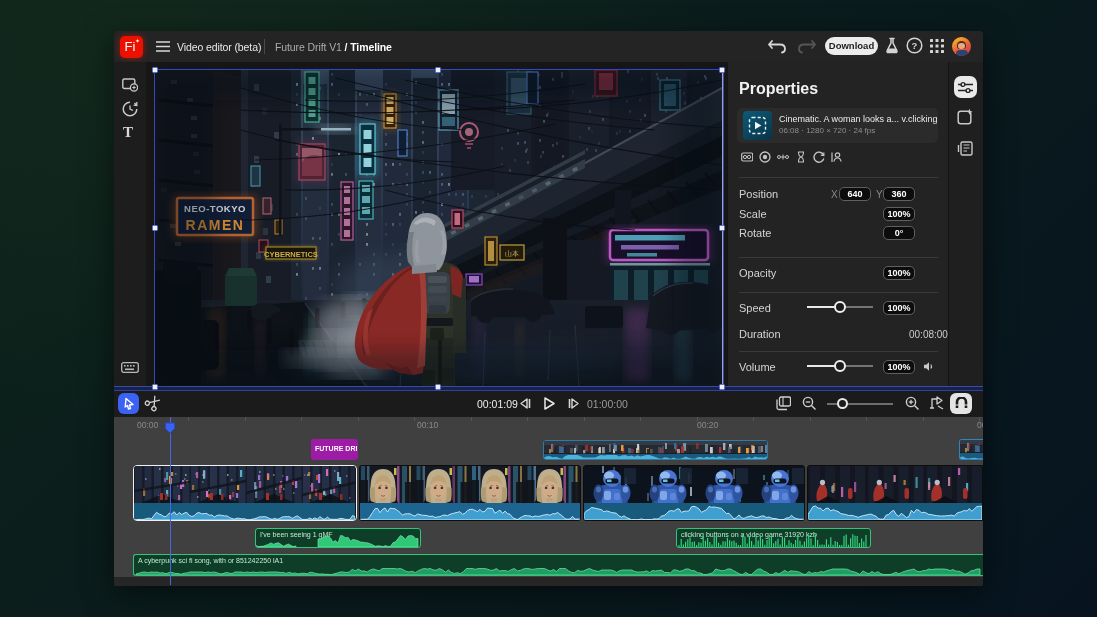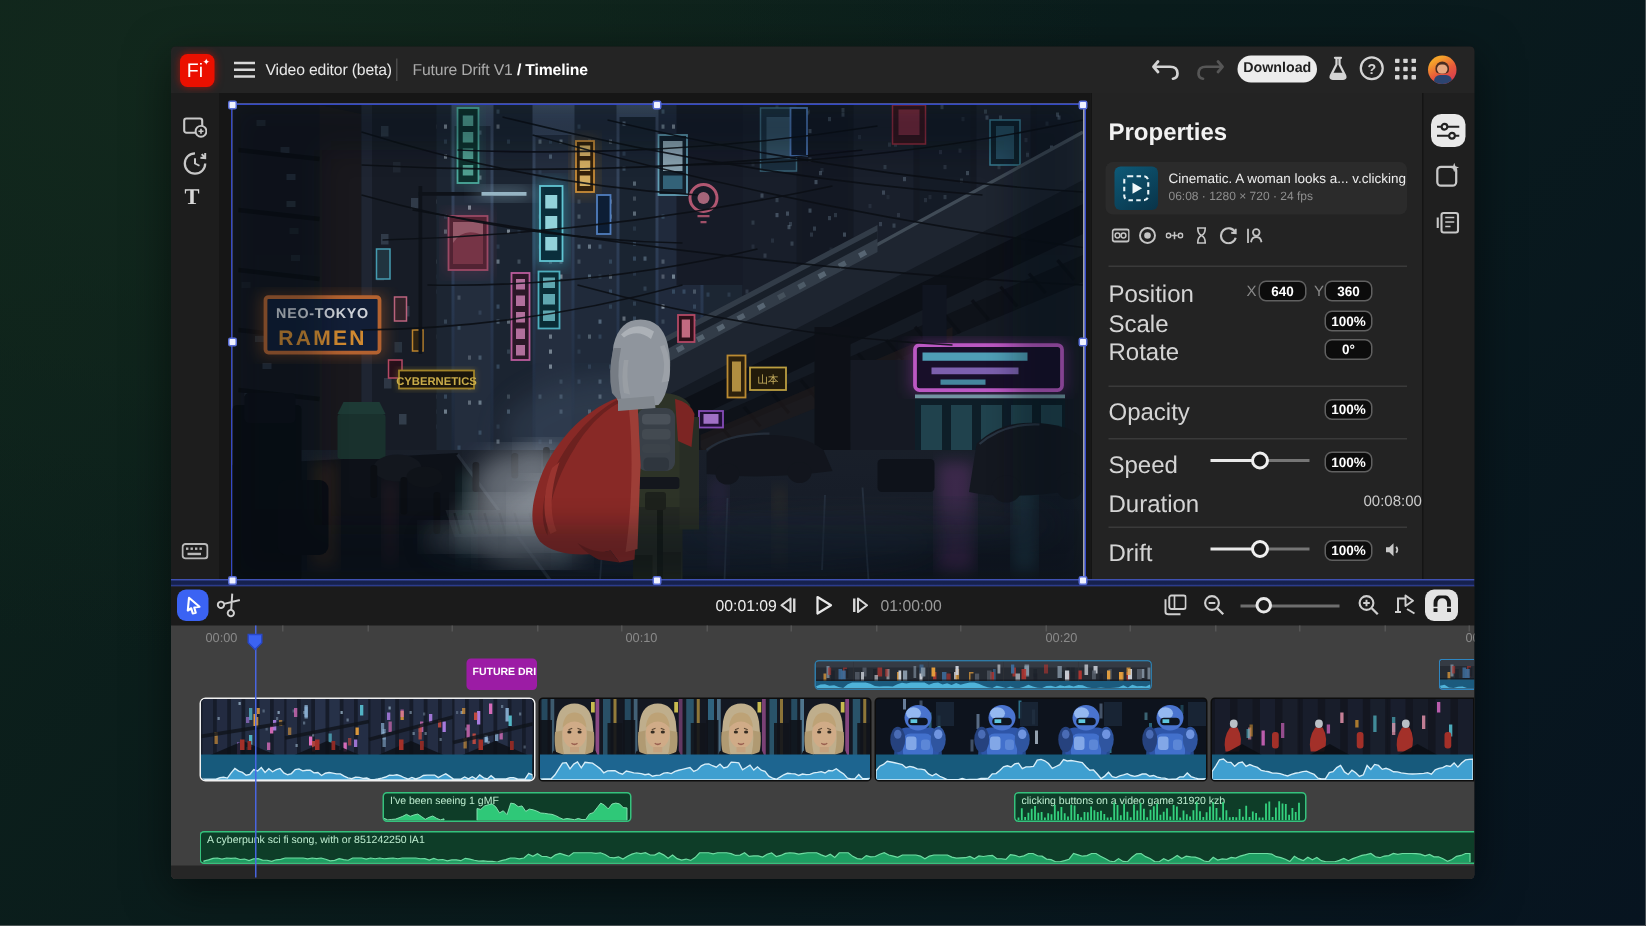--- a/index.html
+++ b/index.html
@@ -8,21 +8,21 @@
 #win{position:absolute;left:114px;top:31px;width:869px;height:555px;background:#1d1d1d;border-radius:3px;overflow:hidden;box-shadow:0 8px 30px rgba(0,0,0,0.5)}
 .abs{position:absolute}
 #topbar{position:absolute;left:0;top:0;width:869px;height:31px;background:#242424}
 #leftrail{position:absolute;left:0;top:31px;width:32px;height:324px;background:#1d1d1d}
 #previewzone{position:absolute;left:32px;top:31px;width:581px;height:324px;background:#161616}
 #props{position:absolute;left:613px;top:31px;width:221px;height:324px;background:#232323;border-left:1px solid #141414}
 #rightrail{position:absolute;left:834px;top:31px;width:35px;height:324px;background:#1f1f1f;border-left:1px solid #141414}
 #bluebar{position:absolute;left:0;top:355px;width:869px;height:5px;background:linear-gradient(#4a5fd0,#16214e 30%,#16214e 70%,#3c50bb)}
 #toolbar{position:absolute;left:0;top:360px;width:869px;height:26px;background:#1b1b1b}
 #tl{position:absolute;left:0;top:386px;width:869px;height:169px;background:#404040}
-.lbl{position:absolute;color:#d4d4d4;font-size:16px}
+.lbl{position:absolute;color:#d4d4d4;font-size:11px}
 .inp{position:absolute;width:32px;height:14px;background:#0c0c0c;border:1px solid #606060;border-radius:5px;color:#fff;font-size:9px;font-weight:bold;text-align:center;line-height:12px}
 .divider{position:absolute;left:625px;width:199px;height:1px;background:#3a3a3a}
 .tick{position:absolute;top:0;width:1px;height:4px;background:#555}
 .rlab{position:absolute;top:3px;color:#8a8a8a;font-size:8.5px}
 .sfx{position:absolute;background:#0e3d28;border:1px solid #35c27d;border-radius:3px;overflow:hidden}
 .sfxt{position:absolute;left:4px;top:2px;color:#bdeccf;font-size:7px;white-space:nowrap}
 </style></head><body>
 <div id="win">
 <div id="topbar">
       <div class="abs" style="left:6px;top:5px;width:23px;height:22px;background:#eb1000;border-radius:5px;box-shadow:0 0 6px rgba(235,16,0,0.6)">
@@ -847,21 +847,21 @@
     <div class="inp" style="left:769px;top:235px">100%</div>
     <div class="divider" style="top:261px"></div>
     <div class="lbl" style="left:625px;top:271px">Speed</div>
     <div class="abs" style="left:693px;top:275px;width:33px;height:2px;background:#e8e8e8"></div>
     <div class="abs" style="left:726px;top:275px;width:33px;height:2px;background:#757575"></div>
     <div class="abs" style="left:720px;top:270px;width:12px;height:12px;border-radius:50%;background:#1b1b1b;border:2.5px solid #f0f0f0"></div>
     <div class="inp" style="left:769px;top:270px">100%</div>
     <div class="lbl" style="left:625px;top:297px">Duration</div>
     <div class="abs" style="left:795px;top:298px;color:#cccccc;font-size:10px">00:08:00</div>
     <div class="divider" style="top:320px"></div>
-    <div class="lbl" style="left:625px;top:330px">Drift</div>
+    <div class="lbl" style="left:625px;top:330px">Volume</div>
     <div class="abs" style="left:693px;top:334px;width:33px;height:2px;background:#e8e8e8"></div>
     <div class="abs" style="left:726px;top:334px;width:33px;height:2px;background:#757575"></div>
     <div class="abs" style="left:720px;top:329px;width:12px;height:12px;border-radius:50%;background:#1b1b1b;border:2.5px solid #f0f0f0"></div>
     <div class="inp" style="left:769px;top:329px">100%</div>
     <svg class="abs" style="left:809px;top:330px" width="11" height="11" viewBox="0 0 11 11">
       <path d="M1,3.8 L3.2,3.8 L6,1.2 L6,9.8 L3.2,7.2 L1,7.2 Z" fill="#c8c8c8"></path>
       <path d="M7.8,3.5 Q9.3,5.5 7.8,7.5" fill="none" stroke="#c8c8c8" stroke-width="1.2"></path>
     </svg>
     <div id="rightrail"></div>
     <div class="abs" style="left:840px;top:45px;width:23px;height:22px;background:#e9e9e9;border-radius:7px">

